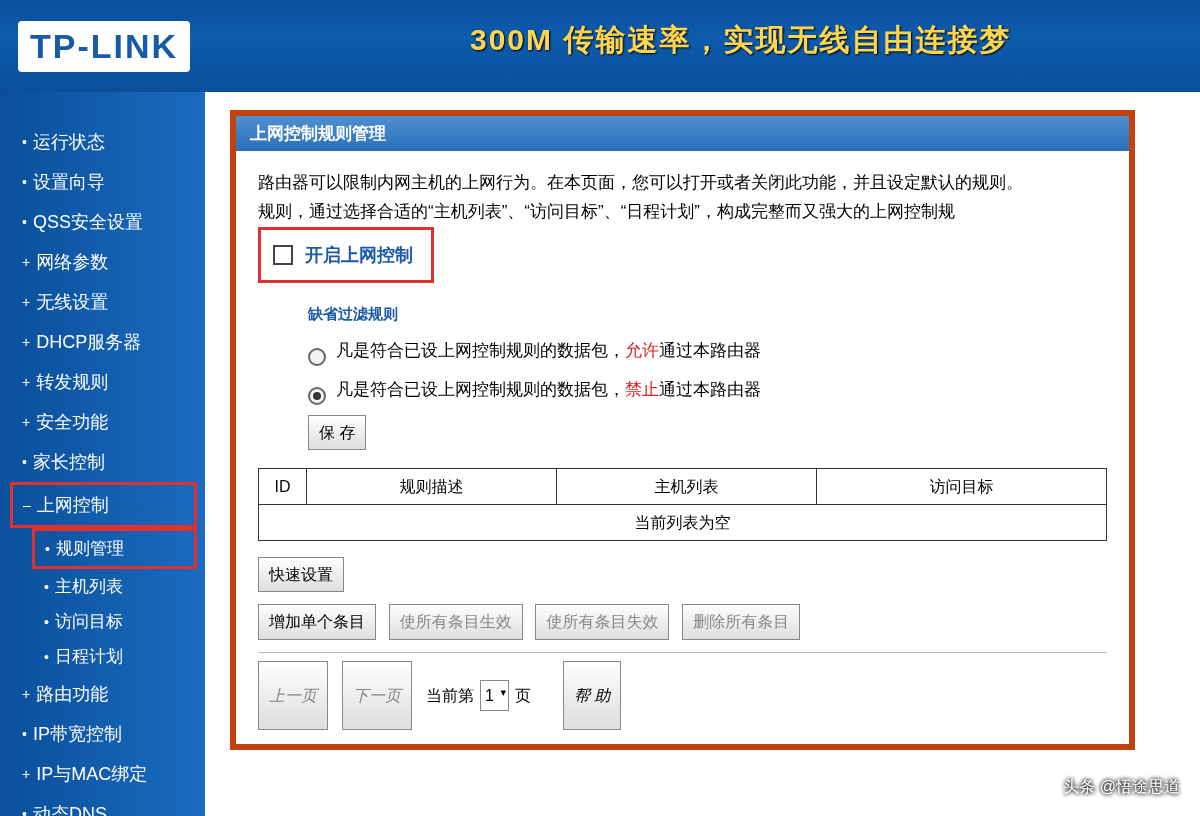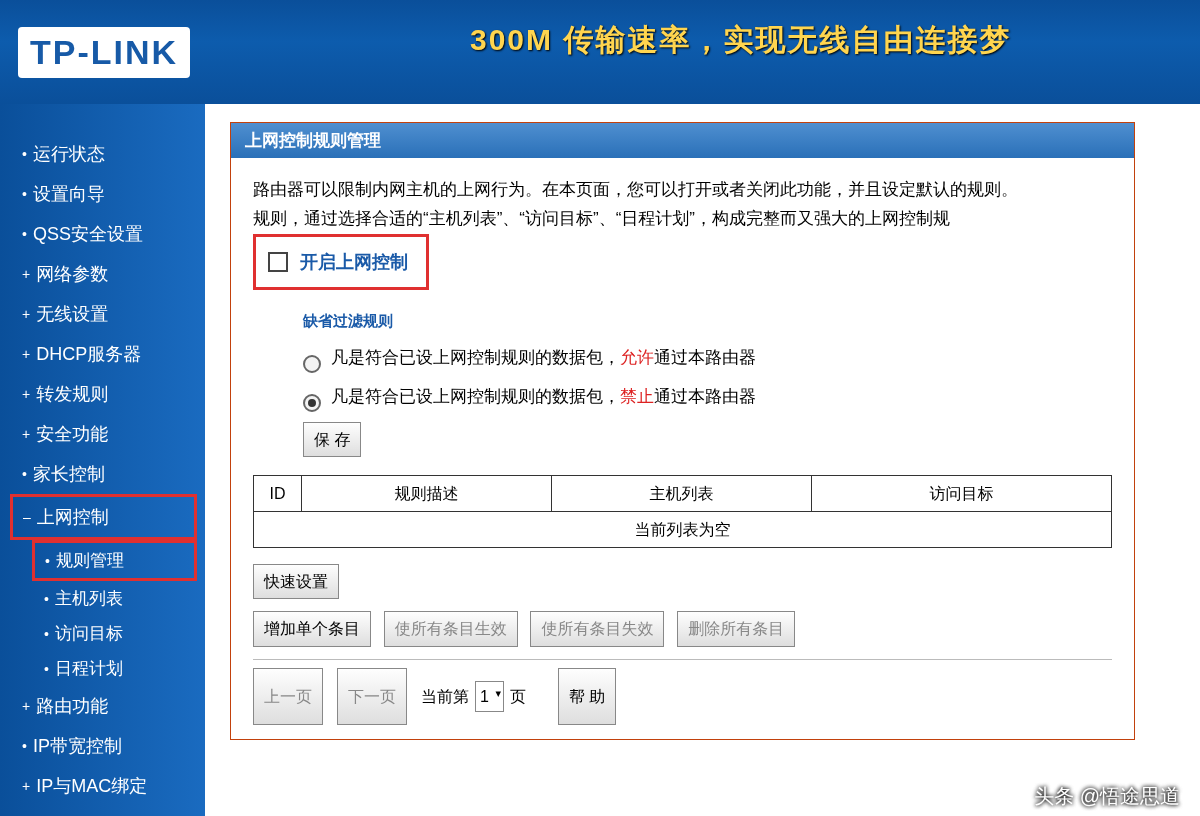--- a/index.html
+++ b/index.html
@@ -5,21 +5,21 @@
 * { box-sizing: border-box; margin: 0; padding: 0; }
 body {
   font-family: "SimSun", "宋体", sans-serif;
   font-size: 16px;
   width: 1200px;
   height: 816px;
   overflow: hidden;
   background: #fff;
 }
 .header {
-  height: 104px;
+  height: 92px;
   background: linear-gradient(to bottom, #0a4f9a 0%, #0d5cad 40%, #0a4f9a 100%);
   display: flex;
   align-items: center;
   padding-left: 18px;
   position: relative;
 }
 .logo {
   background: #fff;
   padding: 6px 12px;
   border-radius: 4px;
@@ -70,21 +70,21 @@
   border: 3px solid #e03030;
   margin-left: -8px;
   padding-left: 10px !important;
 }
 .main {
   flex: 1;
   padding: 18px 0 0 25px;
   position: relative;
 }
 .panel {
-  border: 1px solid #c2410c;
+  border: 6px solid #c2410c;
   width: 905px;
 }
 .panel-header {
   background: linear-gradient(to bottom, #4f8fd0, #2a70b8);
   color: #fff;
   padding: 6px 14px;
   font-size: 17px;
   font-weight: bold;
 }
 .panel-body {
@@ -148,35 +148,35 @@
 .button-row { margin-bottom: 12px; }
 .btn.disabled { color: #888; }
 .pager-row {
   border-top: 1px solid #bbb;
   padding-top: 8px;
   display: flex;
   align-items: center;
   gap: 6px;
   font-size: 16px;
 }
-.pager-row .btn { padding: 14px 10px;}
+.pager-row .btn { padding: 20px 10px; font-style: italic;}
 .page-select {
   border: 1px solid #888;
   padding: 1px 14px 1px 4px;
   background: #fff;
   position: relative;
 }
 .page-select::after {
   content: "▾"; font-size: 11px; position: absolute; right: 2px; top: 2px;
 }
 .watermark {
   position: absolute;
   right: 20px; bottom: 20px;
   color: #fff;
-  font-size: 20px;
+  font-size: 16px;
   text-shadow: 0 0 4px #000, 0 0 4px #000;
   display: flex; align-items: center; gap: 6px;
   font-family: "Microsoft YaHei", sans-serif;
 }
 </style>
 </head>
 <body>
 
 <div class="header">
   <div class="logo">

